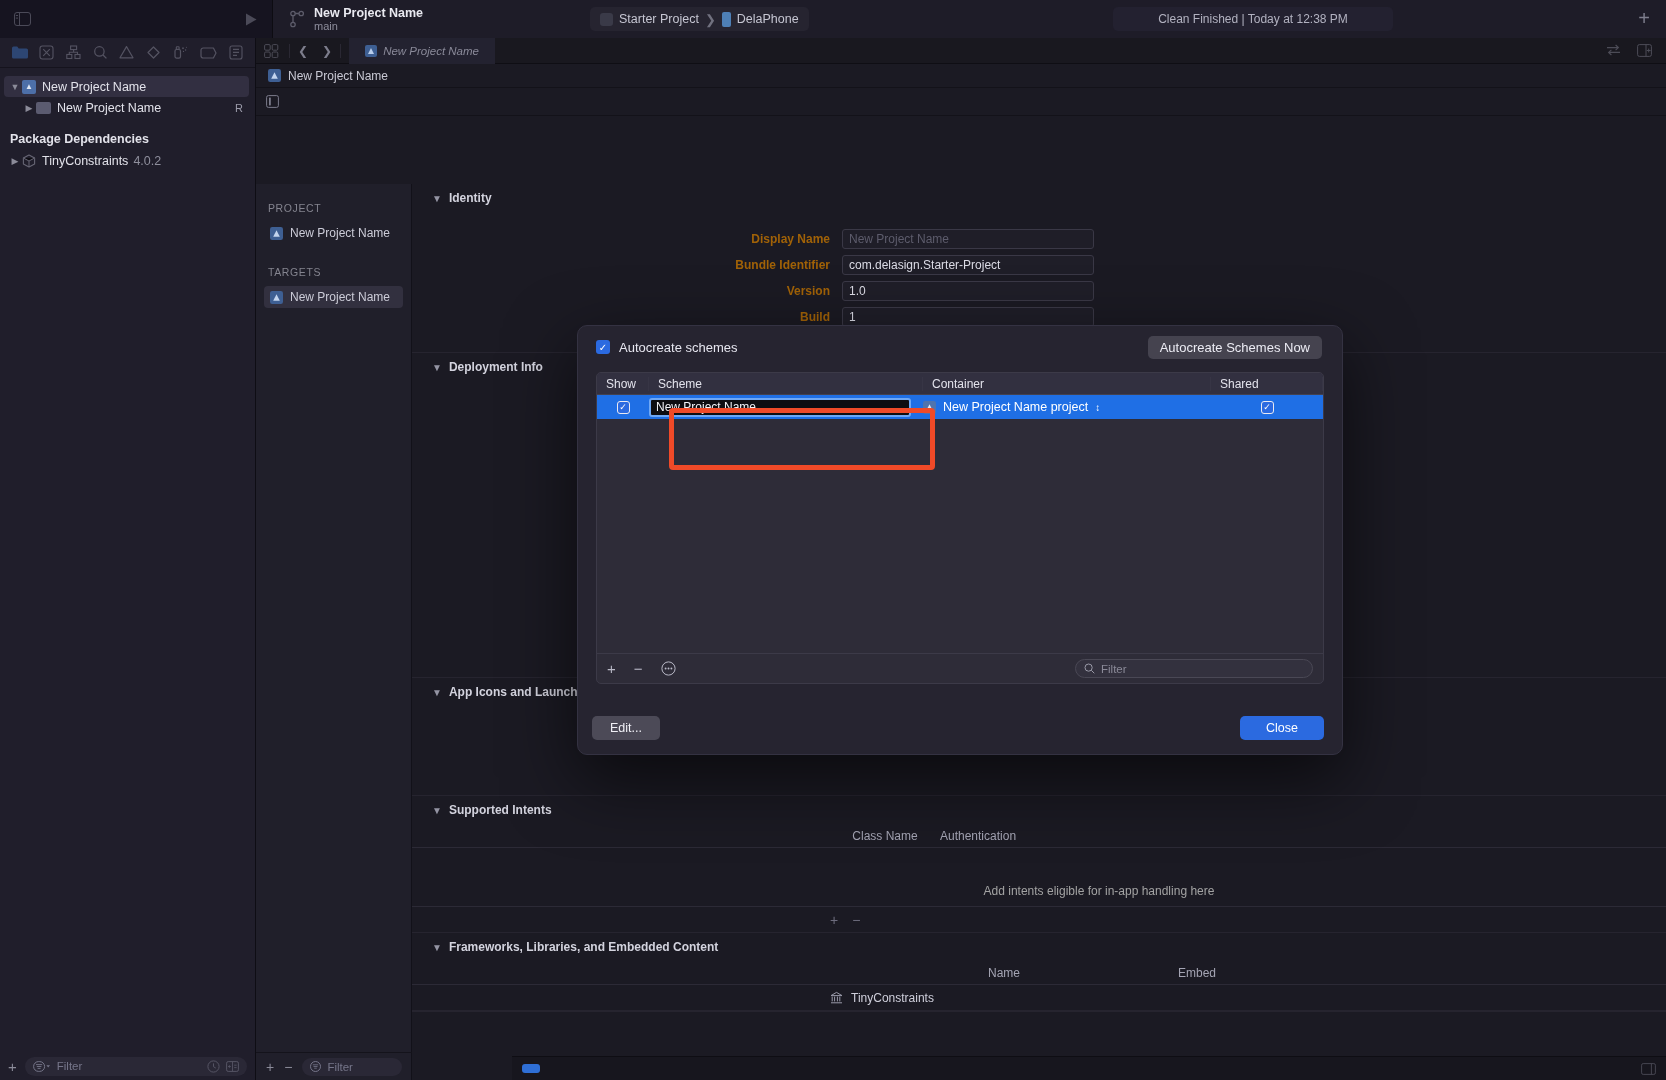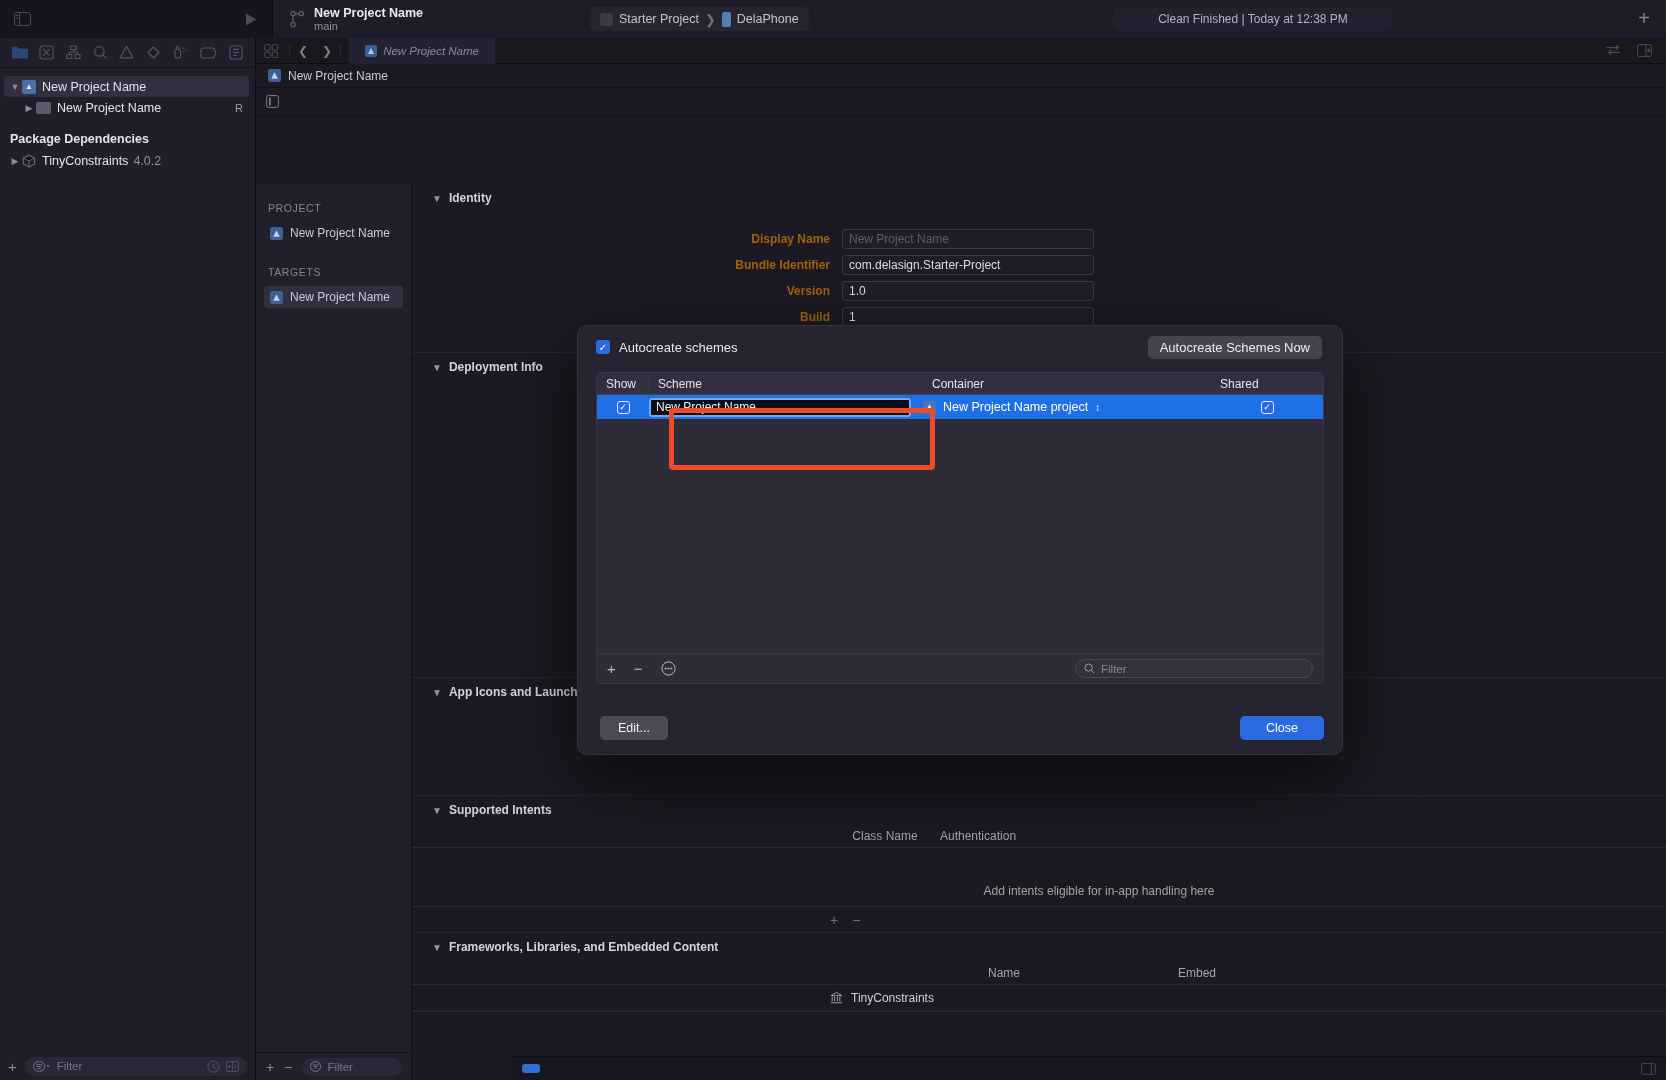--- a/index.html
+++ b/index.html
@@ -106,21 +106,21 @@
   .td-show { width:52px; display:flex; justify-content:center;}
   .cbox-w { width:13px;height:13px;border-radius:3px;background:#2b6ae0;border:1px solid #e9e9f2;display:inline-flex;align-items:center;justify-content:center;color:#fff;font-size:9px;}
   .cbox-w2 { width:13px;height:13px;border-radius:3px;background:#2b6ae0;border:1px solid #e9e9f2;display:inline-flex;align-items:center;justify-content:center;color:#fff;font-size:9px;}
   .td-scheme { width:274px; padding-right:12px;}
   .editfield { height:19px; background:#0d0d11; border:2px solid #6fa8f5; border-radius:3px; font-size:12px; color:#f2f2f7; padding:0 5px; display:flex; align-items:center;}
   .td-cont { width:288px; display:flex; align-items:center; gap:7px; font-size:12.5px; color:#fff;}
   .td-shared { flex:1; display:flex; justify-content:center;}
   .tfoot { position:absolute; left:0; right:0; bottom:0; height:30px; display:flex; align-items:center; padding:0 10px; gap:18px; border-top:1px solid #3c3a48;}
   .tf-ic { color:#b9b9c7; font-size:15px; line-height:15px;}
   .tf-filter { margin-left:auto; width:238px; height:19px; border-radius:10px; background:#33313e; border:1px solid #4a4855; display:flex;align-items:center; gap:6px; padding:0 8px; font-size:11.5px; color:#8b8a98;}
-  .mfoot { position:absolute; left:22px; right:18px; bottom:14px; height:24px; display:flex; align-items:center;}
+  .mfoot { position:absolute; left:14px; right:18px; bottom:14px; height:24px; display:flex; align-items:center;}
   .btn-edit { height:24px; padding:0 18px; border-radius:5px; background:#4c4a57; font-size:12.5px; color:#f0f0f6; display:flex; align-items:center;}
   .btn-close { margin-left:auto; height:24px; padding:6px 26px; border-radius:5px; background:#2b6ae0; font-size:12.5px; color:#fff; display:flex; align-items:center;}
   .redbox { position:absolute; left:669px; top:408px; width:266px; height:62px; border:5px solid #f04a28; border-radius:4px; pointer-events:none;}
 
   
   .botbar { position:absolute; left:256px; right:0; bottom:0; height:24px; background:#17161e; border-top:1px solid #0e0d13; display:flex; align-items:center; padding:0 10px;}
   .bb-chip { width:18px;height:9px;border-radius:3px;background:#2f6fd6;}
   .bb-right { margin-left:auto; opacity:.4;}
   svg { display:block; }
 </style>

